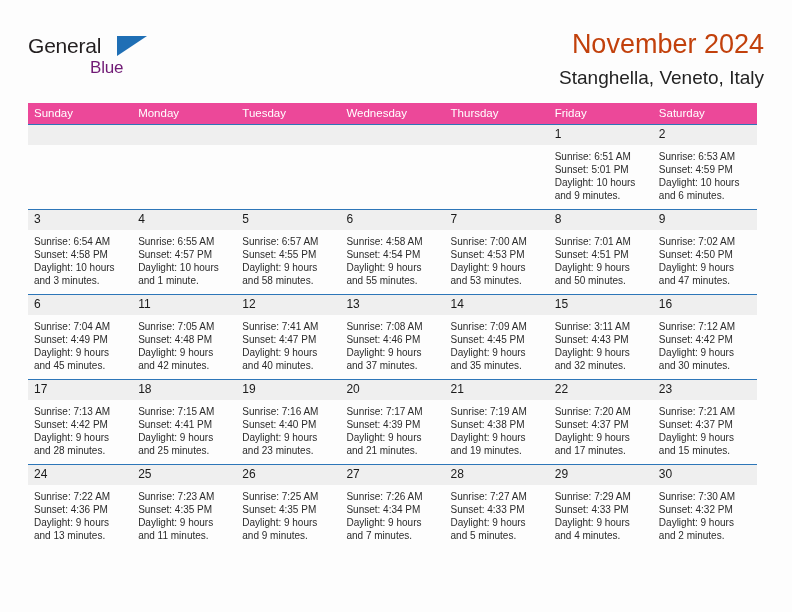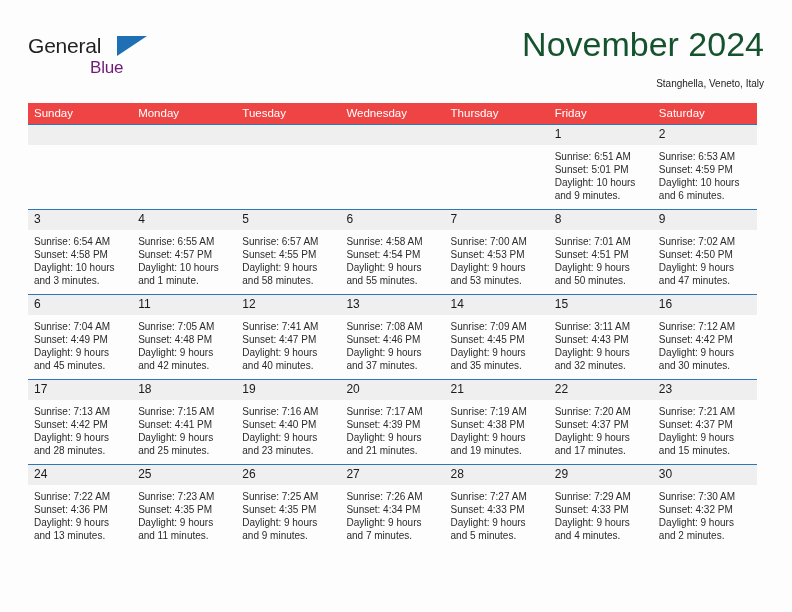--- a/index.html
+++ b/index.html
@@ -63,44 +63,44 @@
     line-height: 24px;
   }
 
   .title-wrap {
     position: absolute;
     right: 0;
     top: 0;
     text-align: right;
   }
   .cal-title {
-    font-size: 34px;
-    color: #14532d;
+    font-size: 27px;
+    color: #c2410c;
     line-height: 32px;
     white-space: nowrap;
   }
   .cal-subtitle {
-    font-size: 10px;
+    font-size: 19px;
     color: #232323;
     line-height: 20px;
-    margin-top: 14px;
+    margin-top: 8px;
     white-space: nowrap;
   }
 
   
   .calendar {
     position: absolute;
     left: 28px;
     top: 103px;
     width: 729px;
     border-collapse: collapse;
     table-layout: fixed;
   }
   .calendar th {
-    background: #ef4444;
+    background: #ec4899;
     color: #ffffff;
     font-size: 11.5px;
     font-weight: normal;
     text-align: left;
     padding: 4px 0 5px 6px;
     height: 12px;
     border: none;
   }
   .calendar td {
     vertical-align: top;

